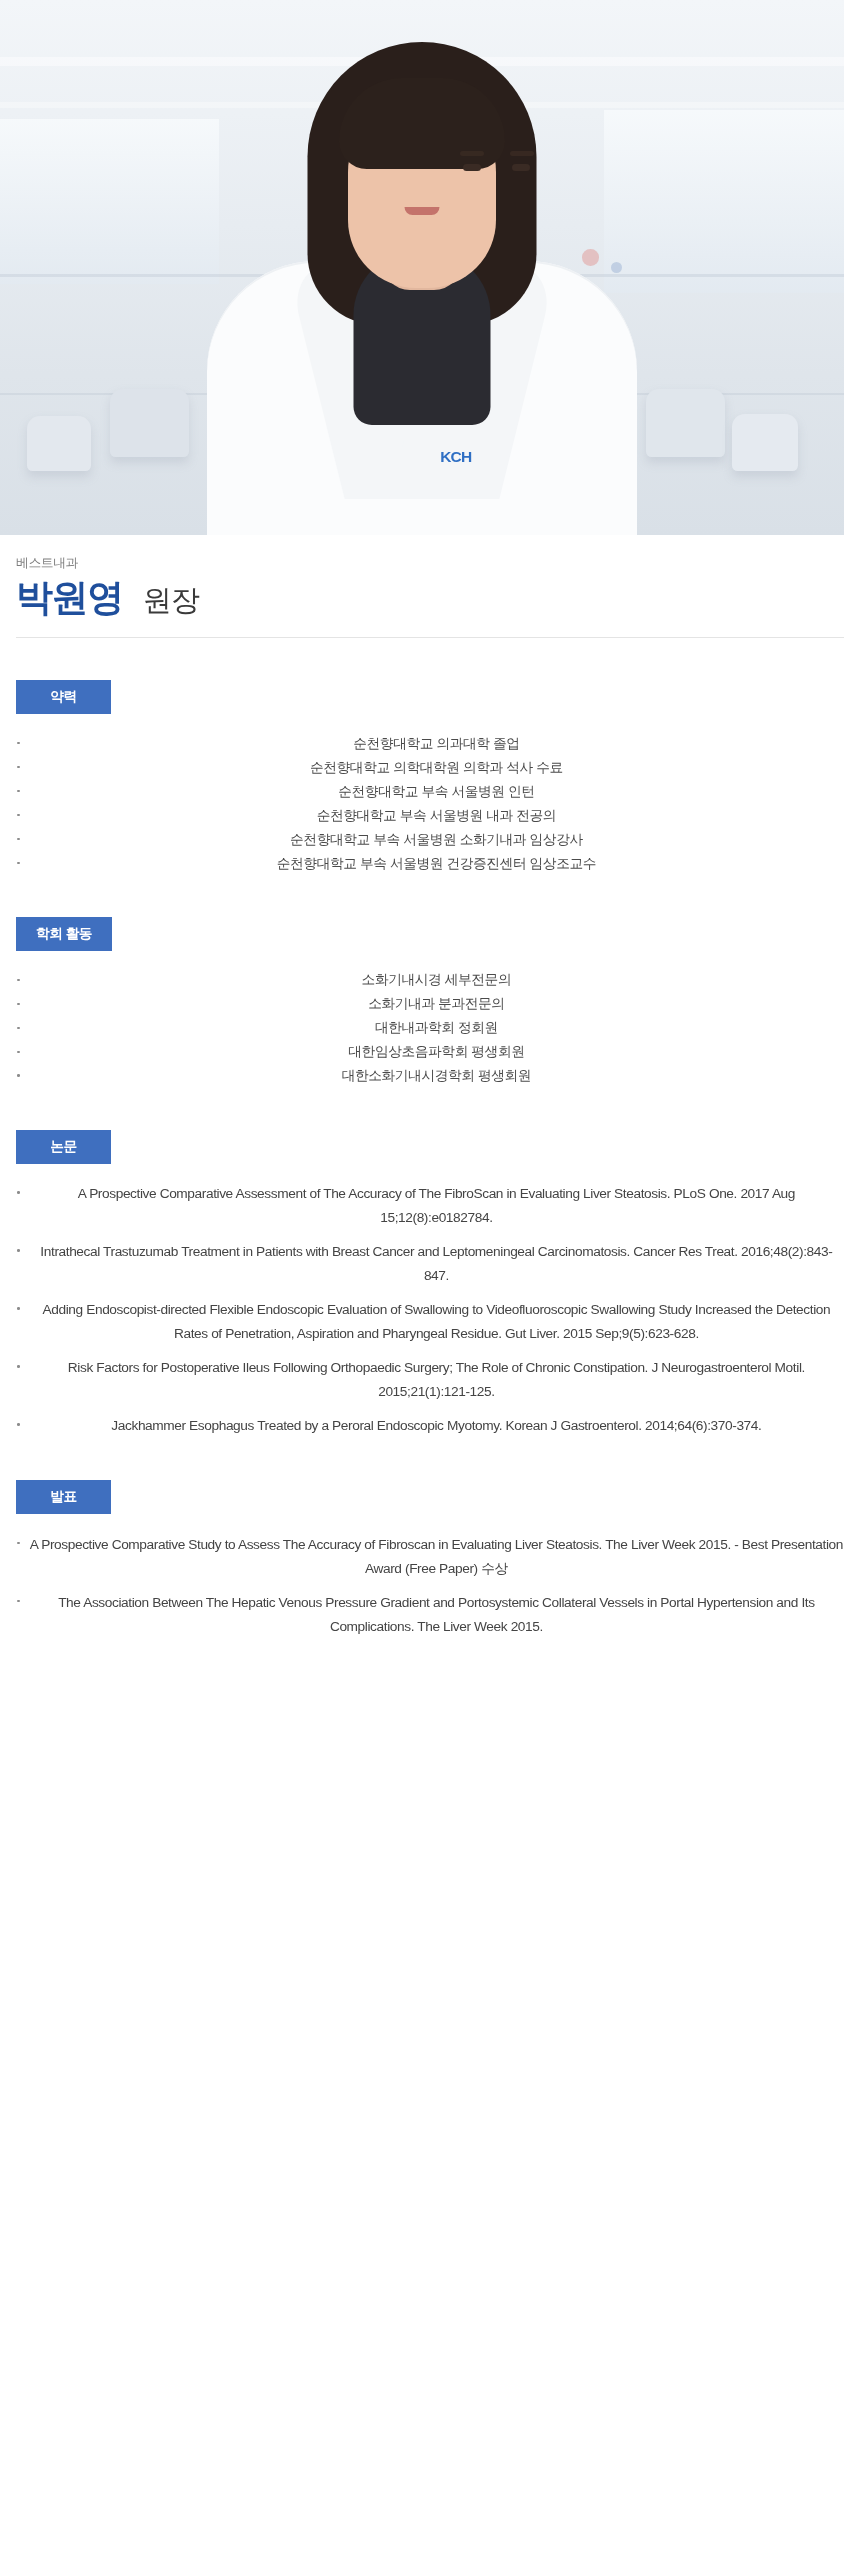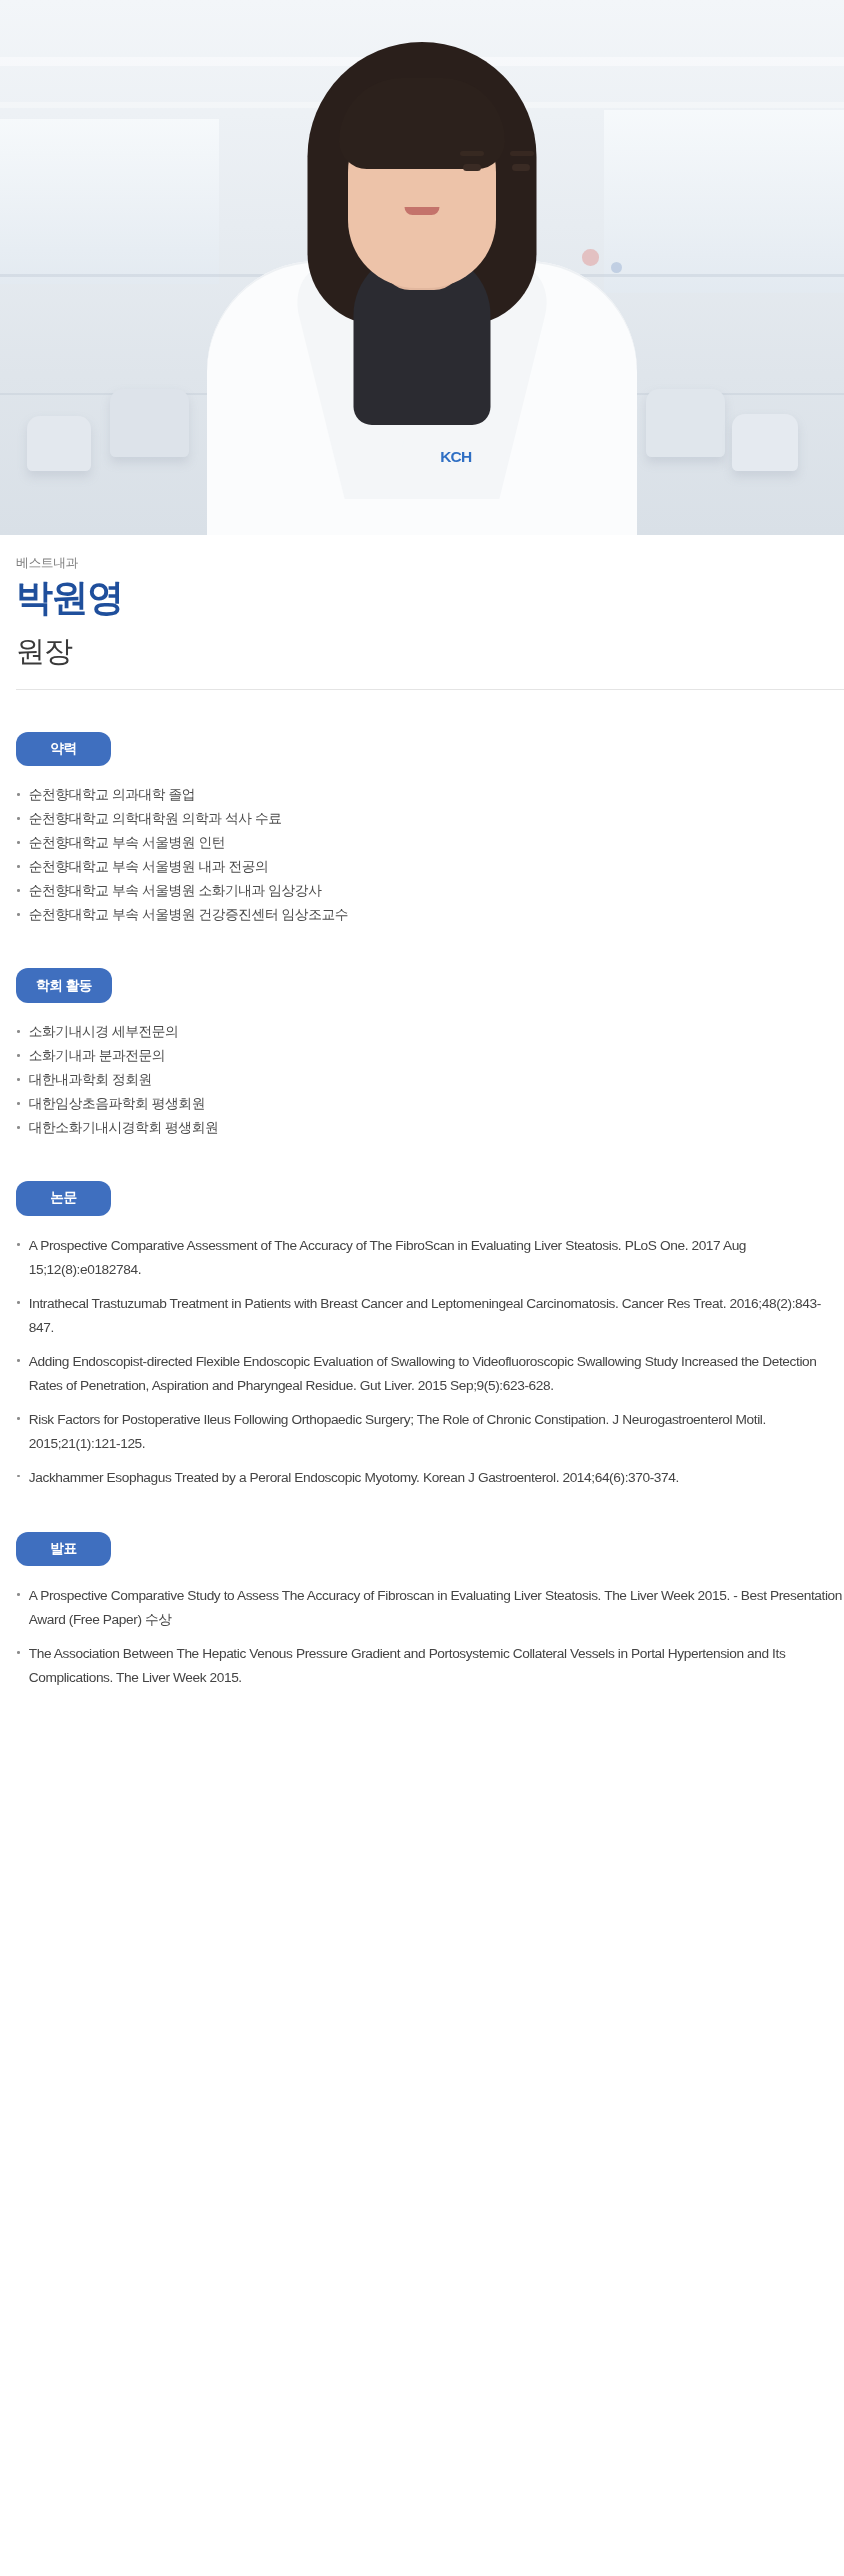--- a/index.html
+++ b/index.html
@@ -224,22 +224,21 @@
   }
   .clinic {
     font-size: 12.8px;
     color: #7d7d7d;
     margin: 0 0 5.5px 0;
     letter-spacing: -0.4px;
   }
   .name-line {
     display: flex;
     align-items: baseline;
-    gap: 14px;
-    flex-direction: column;
+    gap: 20px;
   }
   .doctor-name {
     font-size: 37px;
     font-weight: 700;
     color: #1f4f9c;
     letter-spacing: -1.4px;
     line-height: 1.1;
   }
   .doctor-title {
     font-size: 29px;
@@ -253,28 +252,28 @@
   .sec-head {
     display: inline-block;
     min-width: 95px;
     padding: 8.2px 20px;
     background: #3f6fbf;
     color: #ffffff;
     font-size: 13.7px;
     font-weight: 700;
     text-align: center;
     letter-spacing: -0.5px;
-    border-radius: 12px;
   }
   .sec-body { margin-top: 18.3px; }
 
   ul.list {
     list-style: none;
     margin: 0;
     padding: 0;
+    text-align: center;
   }
   ul.list > li {
     position: relative;
     padding-left: 12.8px;
     font-size: 13.7px;
     line-height: 1.62;
     color: #4a4a4a;
     letter-spacing: -0.4px;
     margin-bottom: 1.8px;
   }

